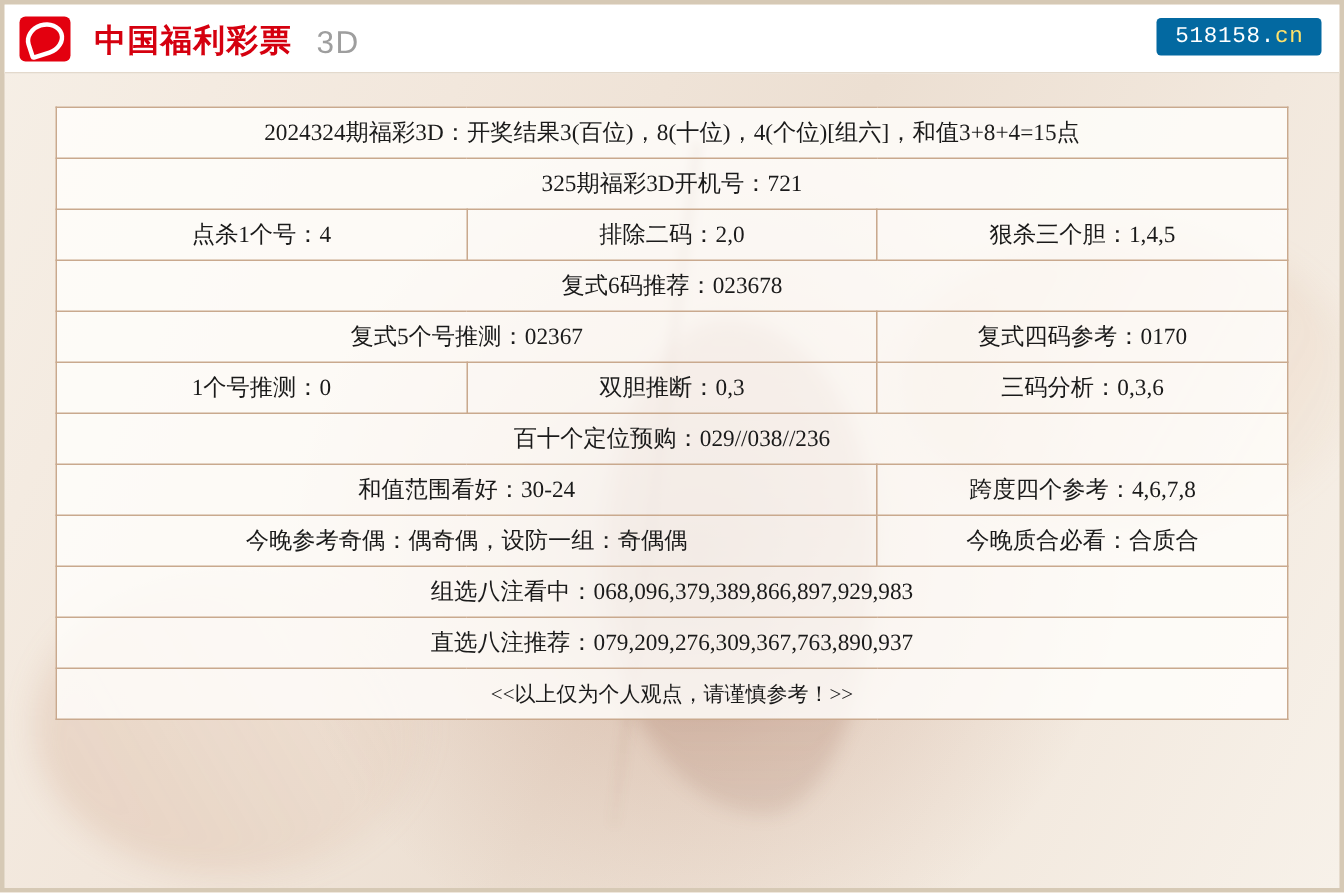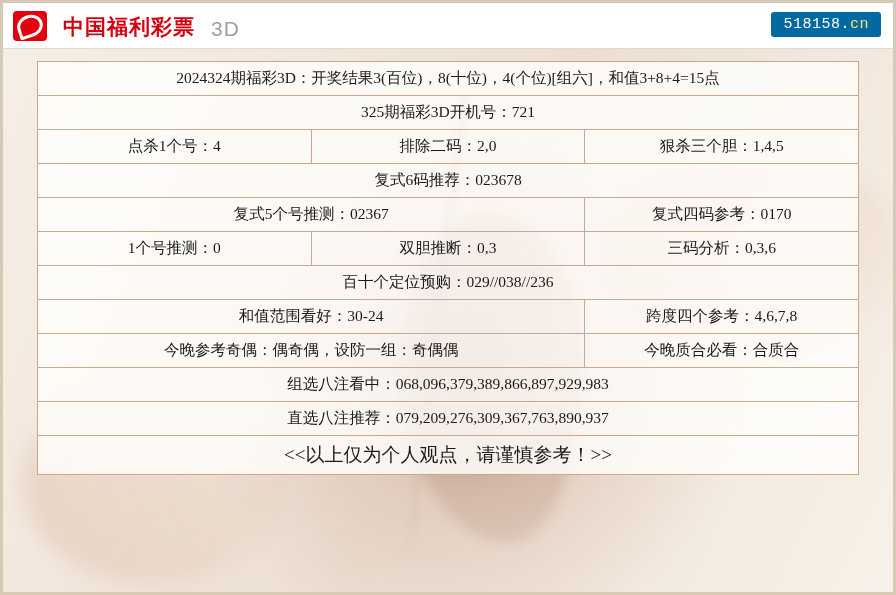--- a/index.html
+++ b/index.html
@@ -142,42 +142,42 @@
     font-size: 27px;
     color: #cc0000;
     font-weight: normal;
     font-family: "Liberation Serif", serif;
     letter-spacing: 0.5px;
   }
 
   
   .table-wrap {
     position: relative;
-    padding: 12px 34px 0 34px;
+    padding: 22px 34px 0 34px;
   }
   table.info {
     width: 100%;
     border-collapse: collapse;
     table-layout: fixed;
     background: rgba(255,255,255,0.55);
   }
   table.info td {
     border: 1px solid #c9a98e;
     text-align: center;
     color: #1a1a1a;
     font-size: 15.5px;
     font-family: "Liberation Serif", serif;
     padding: 6px 4px;
     height: 21px;
     background: rgba(255,253,250,0.62);
     white-space: nowrap;
     overflow: hidden;
   }
   table.info tr.row-note td {
-    font-size: 19px;
+    font-size: 14px;
   }
   .footer-note {
     text-align: center;
     font-size: 16px;
     color: #1a1a1a;
   }
 </style>
 </head>
 <body>
 

